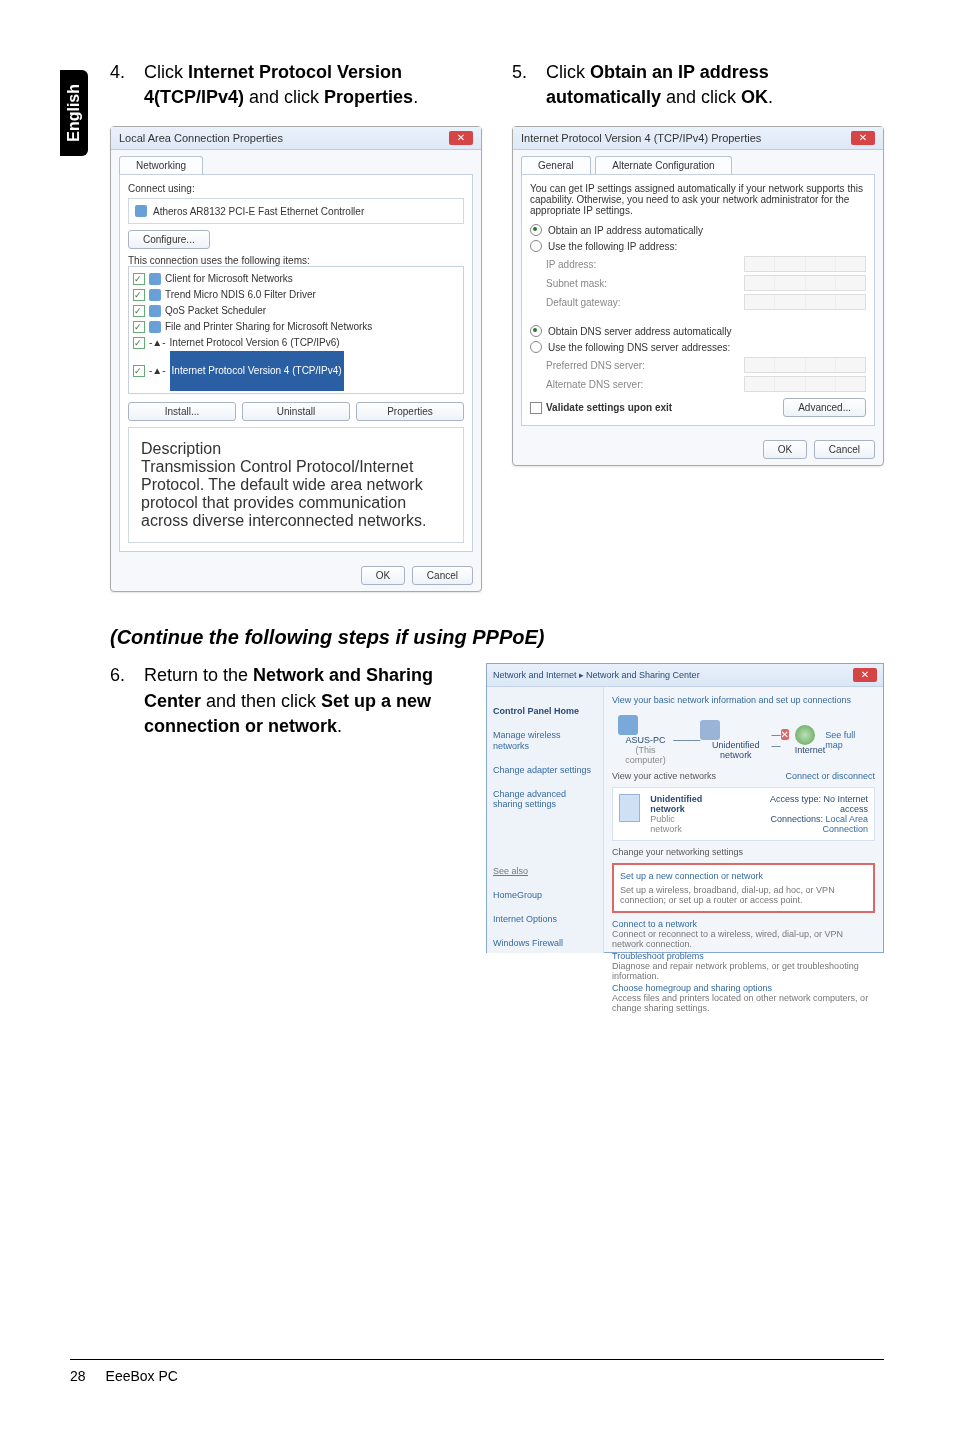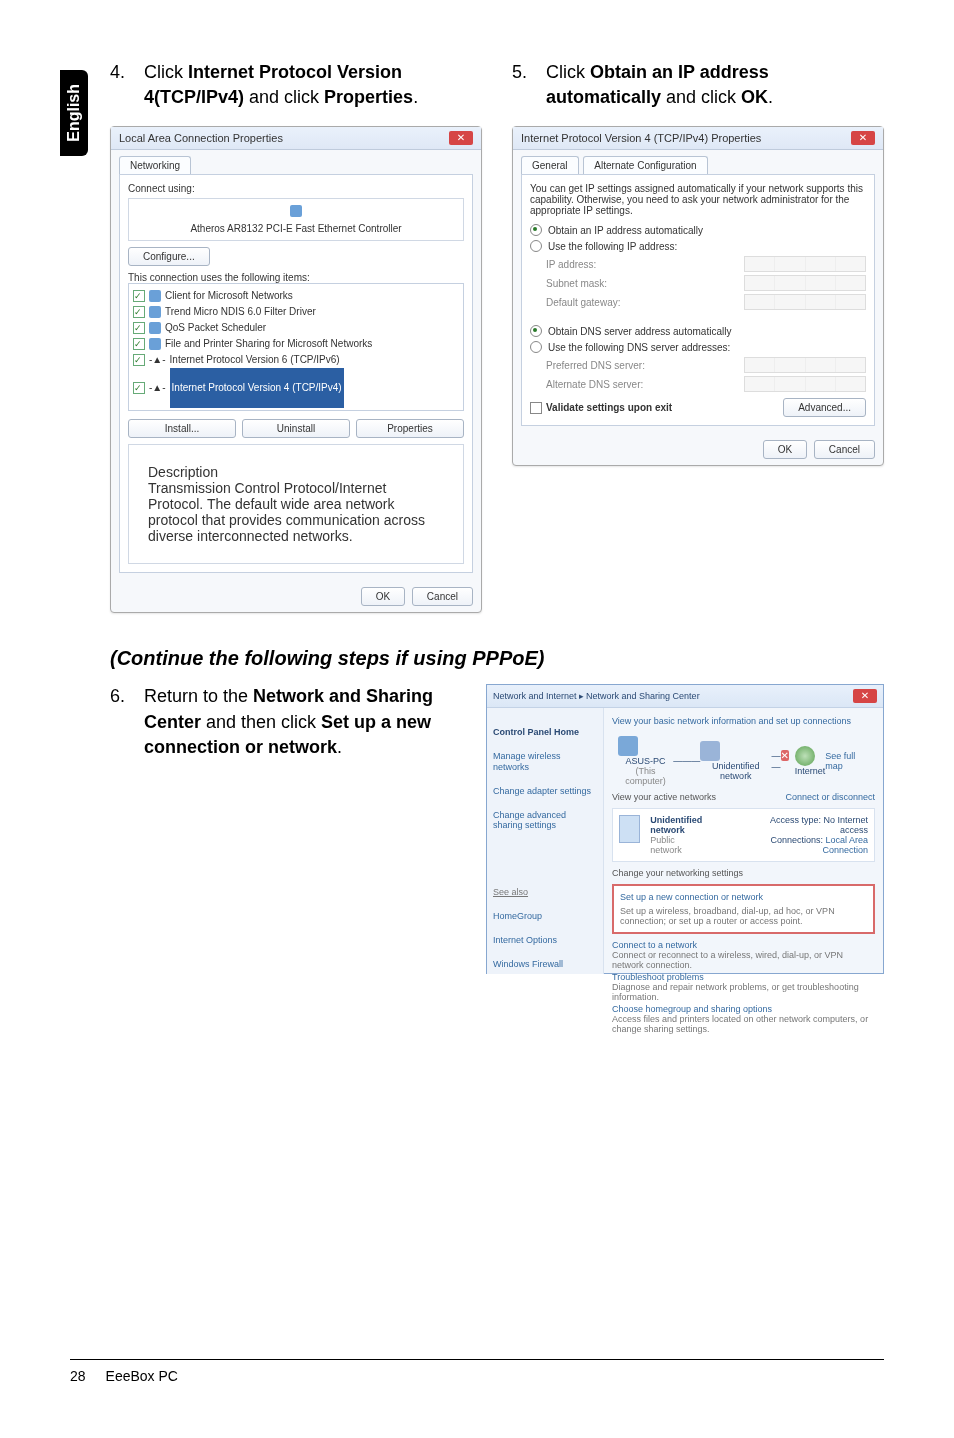--- a/index.html
+++ b/index.html
@@ -88,21 +88,21 @@
     border-radius: 2px;
   }
   .tab-strip {
     padding: 6px 8px 0 8px;
   }
   .tabbtn {
     display: inline-block;
     border: 1px solid #b8c4d4;
     border-bottom: none;
     background: #fbfdff;
-    padding: 3px 10px;
+    padding: 3px 16px;
     font-size: 10px;
     margin-right: 2px;
     border-radius: 3px 3px 0 0;
   }
   .panel {
     border: 1px solid #c5d0e0;
     margin: 0 8px 8px 8px;
     padding: 8px;
     background: #fff;
   }
@@ -132,23 +132,23 @@
     font-size: 10px;
     border-radius: 3px;
     display: inline-block;
   }
   .btnrow { text-align: right; padding: 6px 8px; }
   .btnrow .btn { margin-left: 4px; }
   .three-btn { display: flex; gap: 6px; margin-top: 8px; }
   .three-btn .btn { flex: 1; text-align: center; }
   .desc-box {
     border: 1px solid #d0d8e4;
-    padding: 19px;
+    padding: 12px;
     margin-top: 6px;
-    font-size: 14px;
+    font-size: 16px;
   }
   .radio-row { display: flex; align-items: center; gap: 6px; margin: 4px 0; }
   .radio { width: 10px; height: 10px; border: 1px solid #888; border-radius: 50%; position: relative; flex-shrink: 0; }
   .radio.sel::after { content: ""; position: absolute; left: 2px; top: 2px; width: 4px; height: 4px; background: #2a7a2a; border-radius: 50%; }
   .field-line { display: flex; justify-content: space-between; align-items: center; margin: 3px 0; font-size: 10px; color: #888; }
   .ipbox { border: 1px solid #ddd; width: 120px; height: 14px; background: #f6f6f6; display: flex; }
   .ipbox span { flex: 1; text-align: center; border-right: 1px solid #eee; }
   .ipbox span:last-child { border-right: none; }
   .chkline { display: flex; align-items: center; gap: 4px; margin-top: 6px; }
   .sqchk { width: 10px; height: 10px; border: 1px solid #888; }
@@ -235,21 +235,21 @@
       <div class="fake-dialog">
         <div class="title-bar">
           <span>Local Area Connection Properties</span>
           <span class="close-x">✕</span>
         </div>
         <div class="tab-strip">
           <span class="tabbtn">Networking</span>
         </div>
         <div class="panel">
           <div>Connect using:</div>
-          <div class="fieldset" style="margin-top:4px; display:flex; align-items:center; gap:6px;flex-direction:column;">
+          <div class="fieldset" style="margin-top:4px; display:flex; align-items:center; gap:6px;">
             <span class="ico"></span>
             <span>Atheros AR8132 PCI-E Fast Ethernet Controller</span>
           </div>
           <div style="text-align:left;"><span class="btn">Configure...</span></div>
           <div style="margin-top:6px;">This connection uses the following items:</div>
           <div class="listbox">
             <div class="row">
                 <span class="chk"></span>
                 <span class="ico"></span>
                 <span>Client for Microsoft Networks</span>

